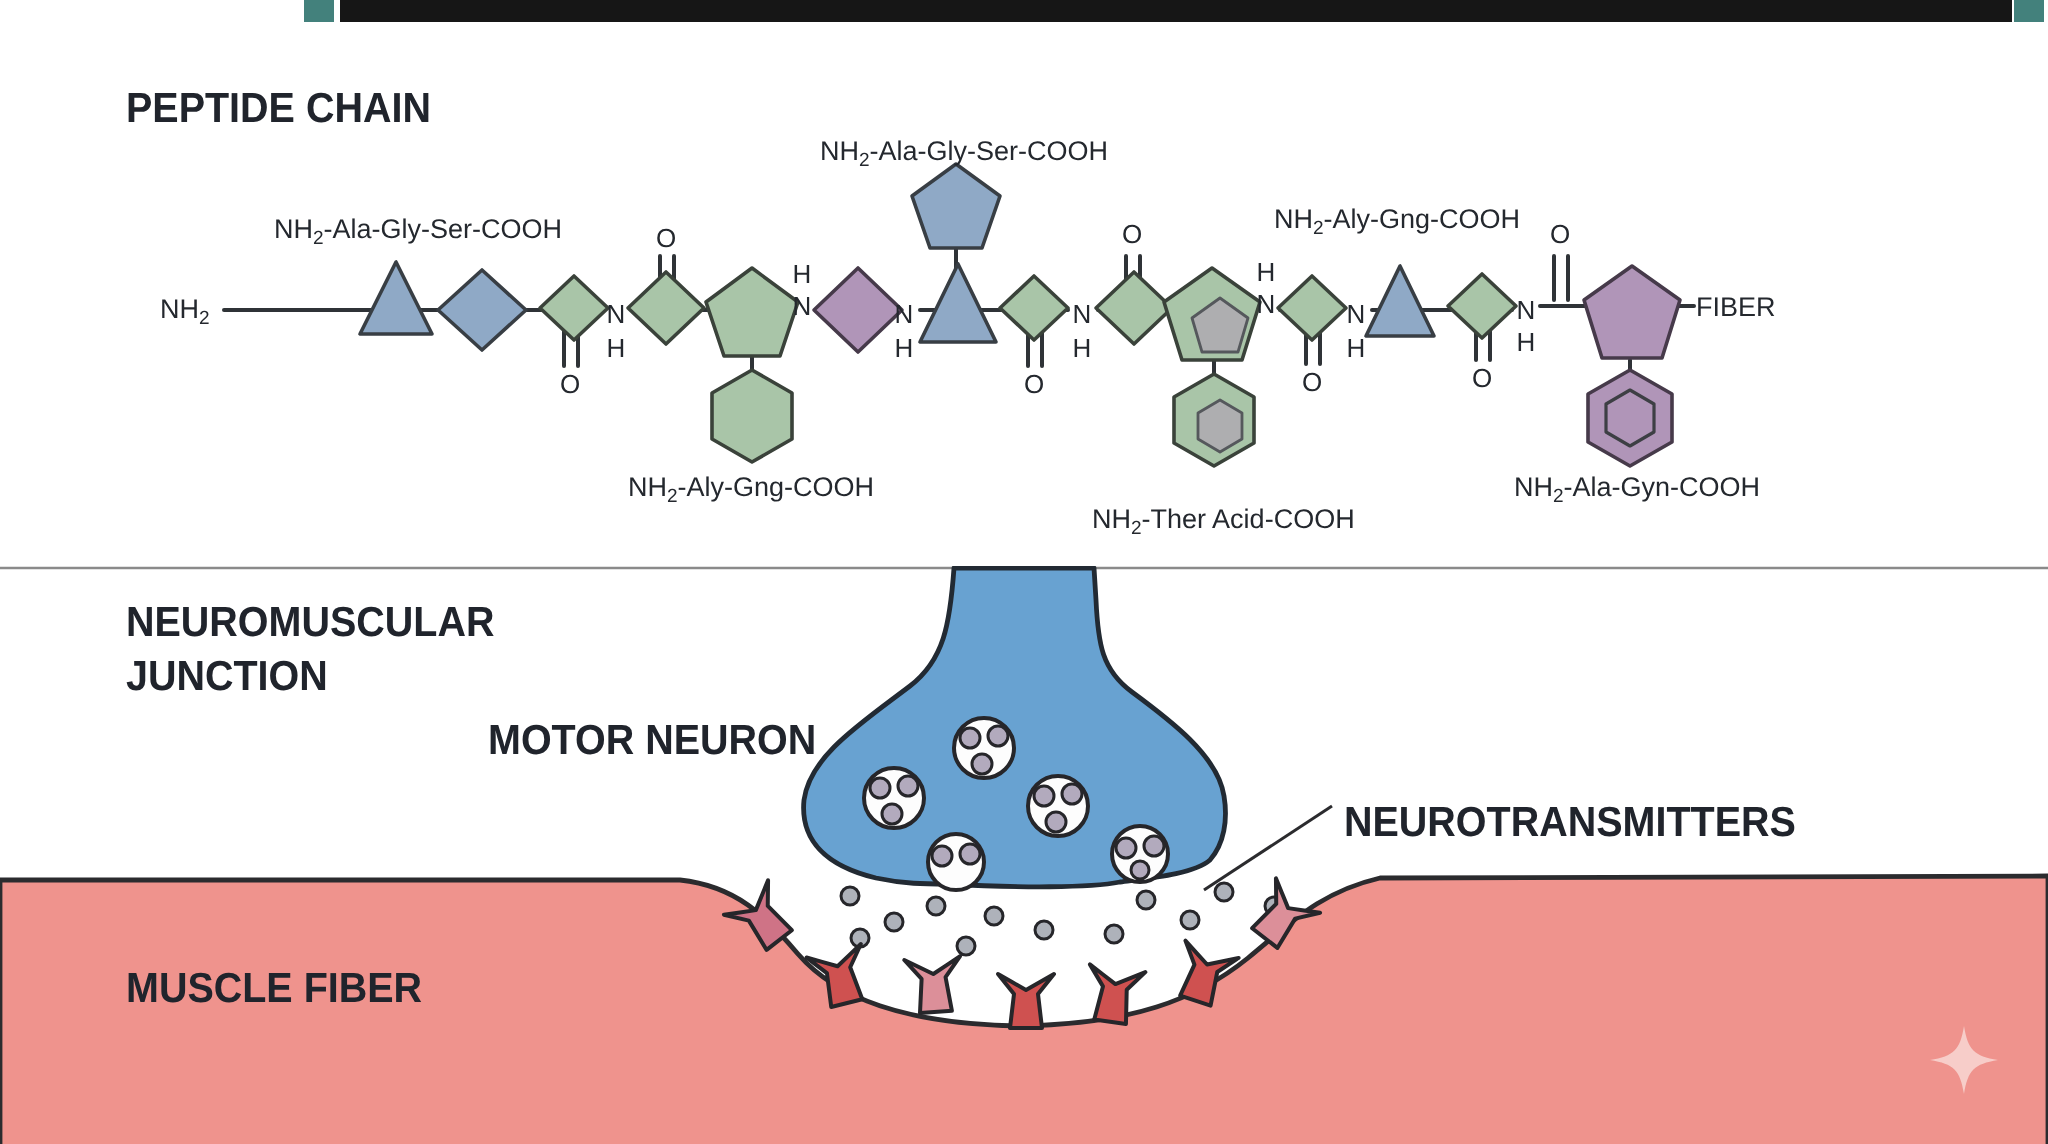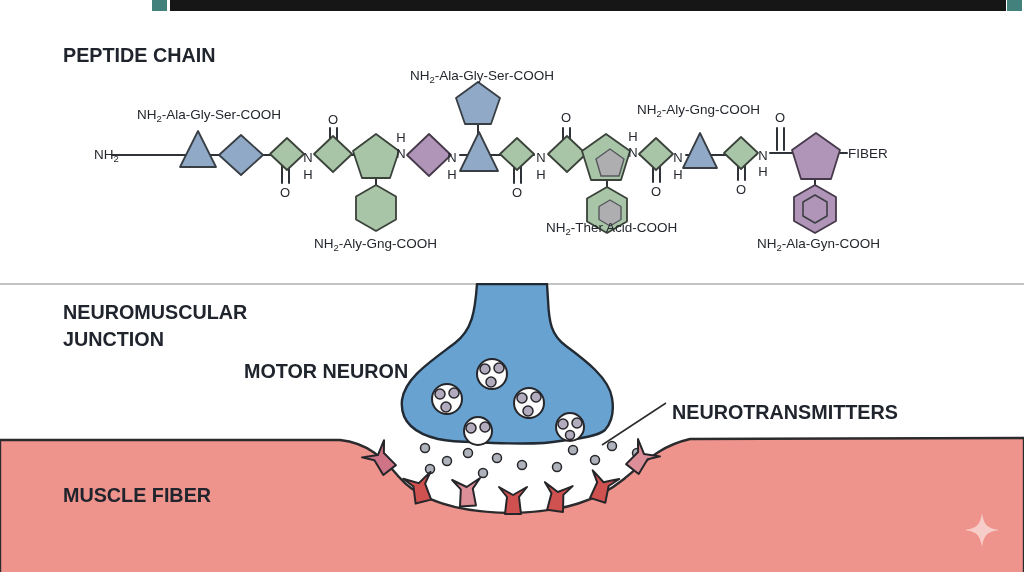--- a/index.html
+++ b/index.html
@@ -105,27 +105,27 @@
 </div>
 <div class="chem" style="left:410px;top:68px">
   <span>NH</span><span class="sub">2</span><span>-Ala-Gly-Ser-COOH</span>
 </div>
 <div class="chem" style="left:637px;top:102px">
   <span>NH</span><span class="sub">2</span><span>-Aly-Gng-COOH</span>
 </div>
 <div class="chem" style="left:314px;top:236px">
   <span>NH</span><span class="sub">2</span><span>-Aly-Gng-COOH</span>
 </div>
-<div class="chem" style="left:546px;top:220px">
+<div class="chem" style="left:546px;top:252px">
   <span>NH</span><span class="sub">2</span><span>-Ther Acid-COOH</span>
 </div>
 <div class="chem" style="left:757px;top:236px">
   <span>NH</span><span class="sub">2</span><span>-Ala-Gyn-COOH</span>
 </div>
-<div class="chem" style="left:94px;top:147px">
+<div class="chem" style="left:80px;top:147px">
   <span>NH</span><span class="sub">2</span>
 </div>
 <div class="chem" style="left:848px;top:146px">FIBER</div>
 
 <span class="atom" style="left:285px;top:192px">O</span>
 <span class="atom" style="left:517px;top:192px">O</span>
 <span class="atom" style="left:656px;top:191px">O</span>
 <span class="atom" style="left:741px;top:189px">O</span>
 <span class="atom" style="left:333px;top:119px">O</span>
 <span class="atom" style="left:566px;top:117px">O</span>

